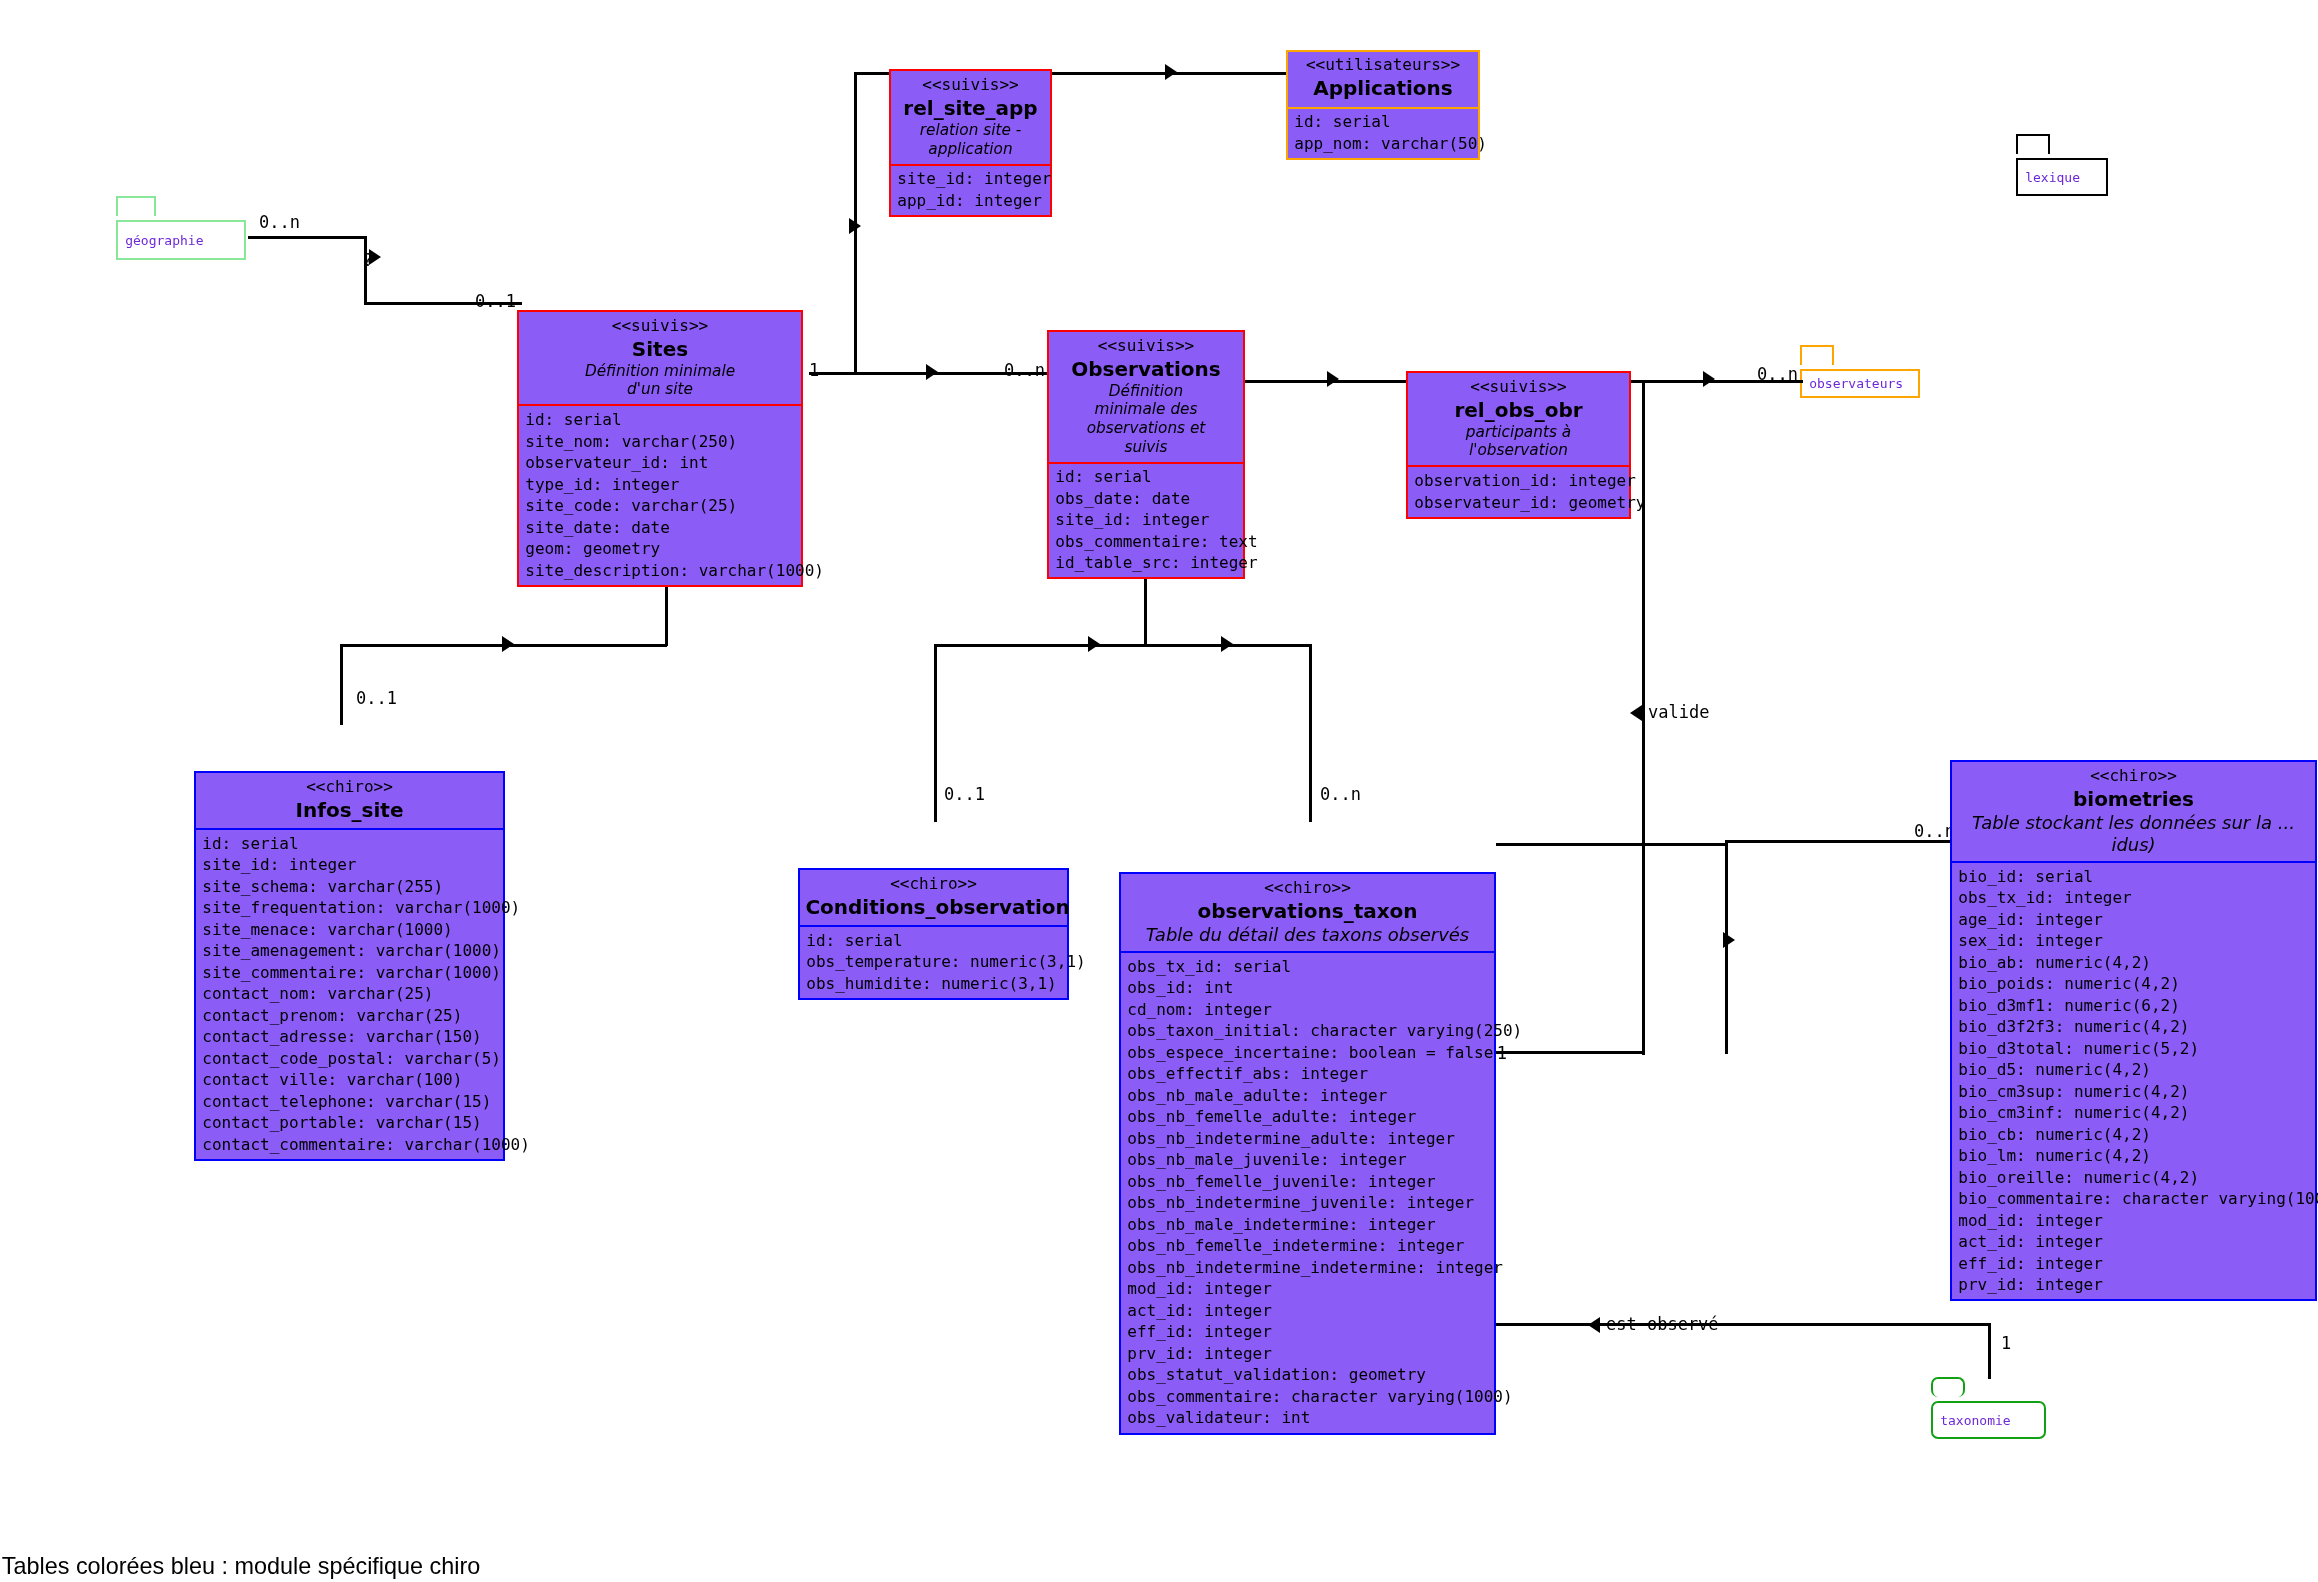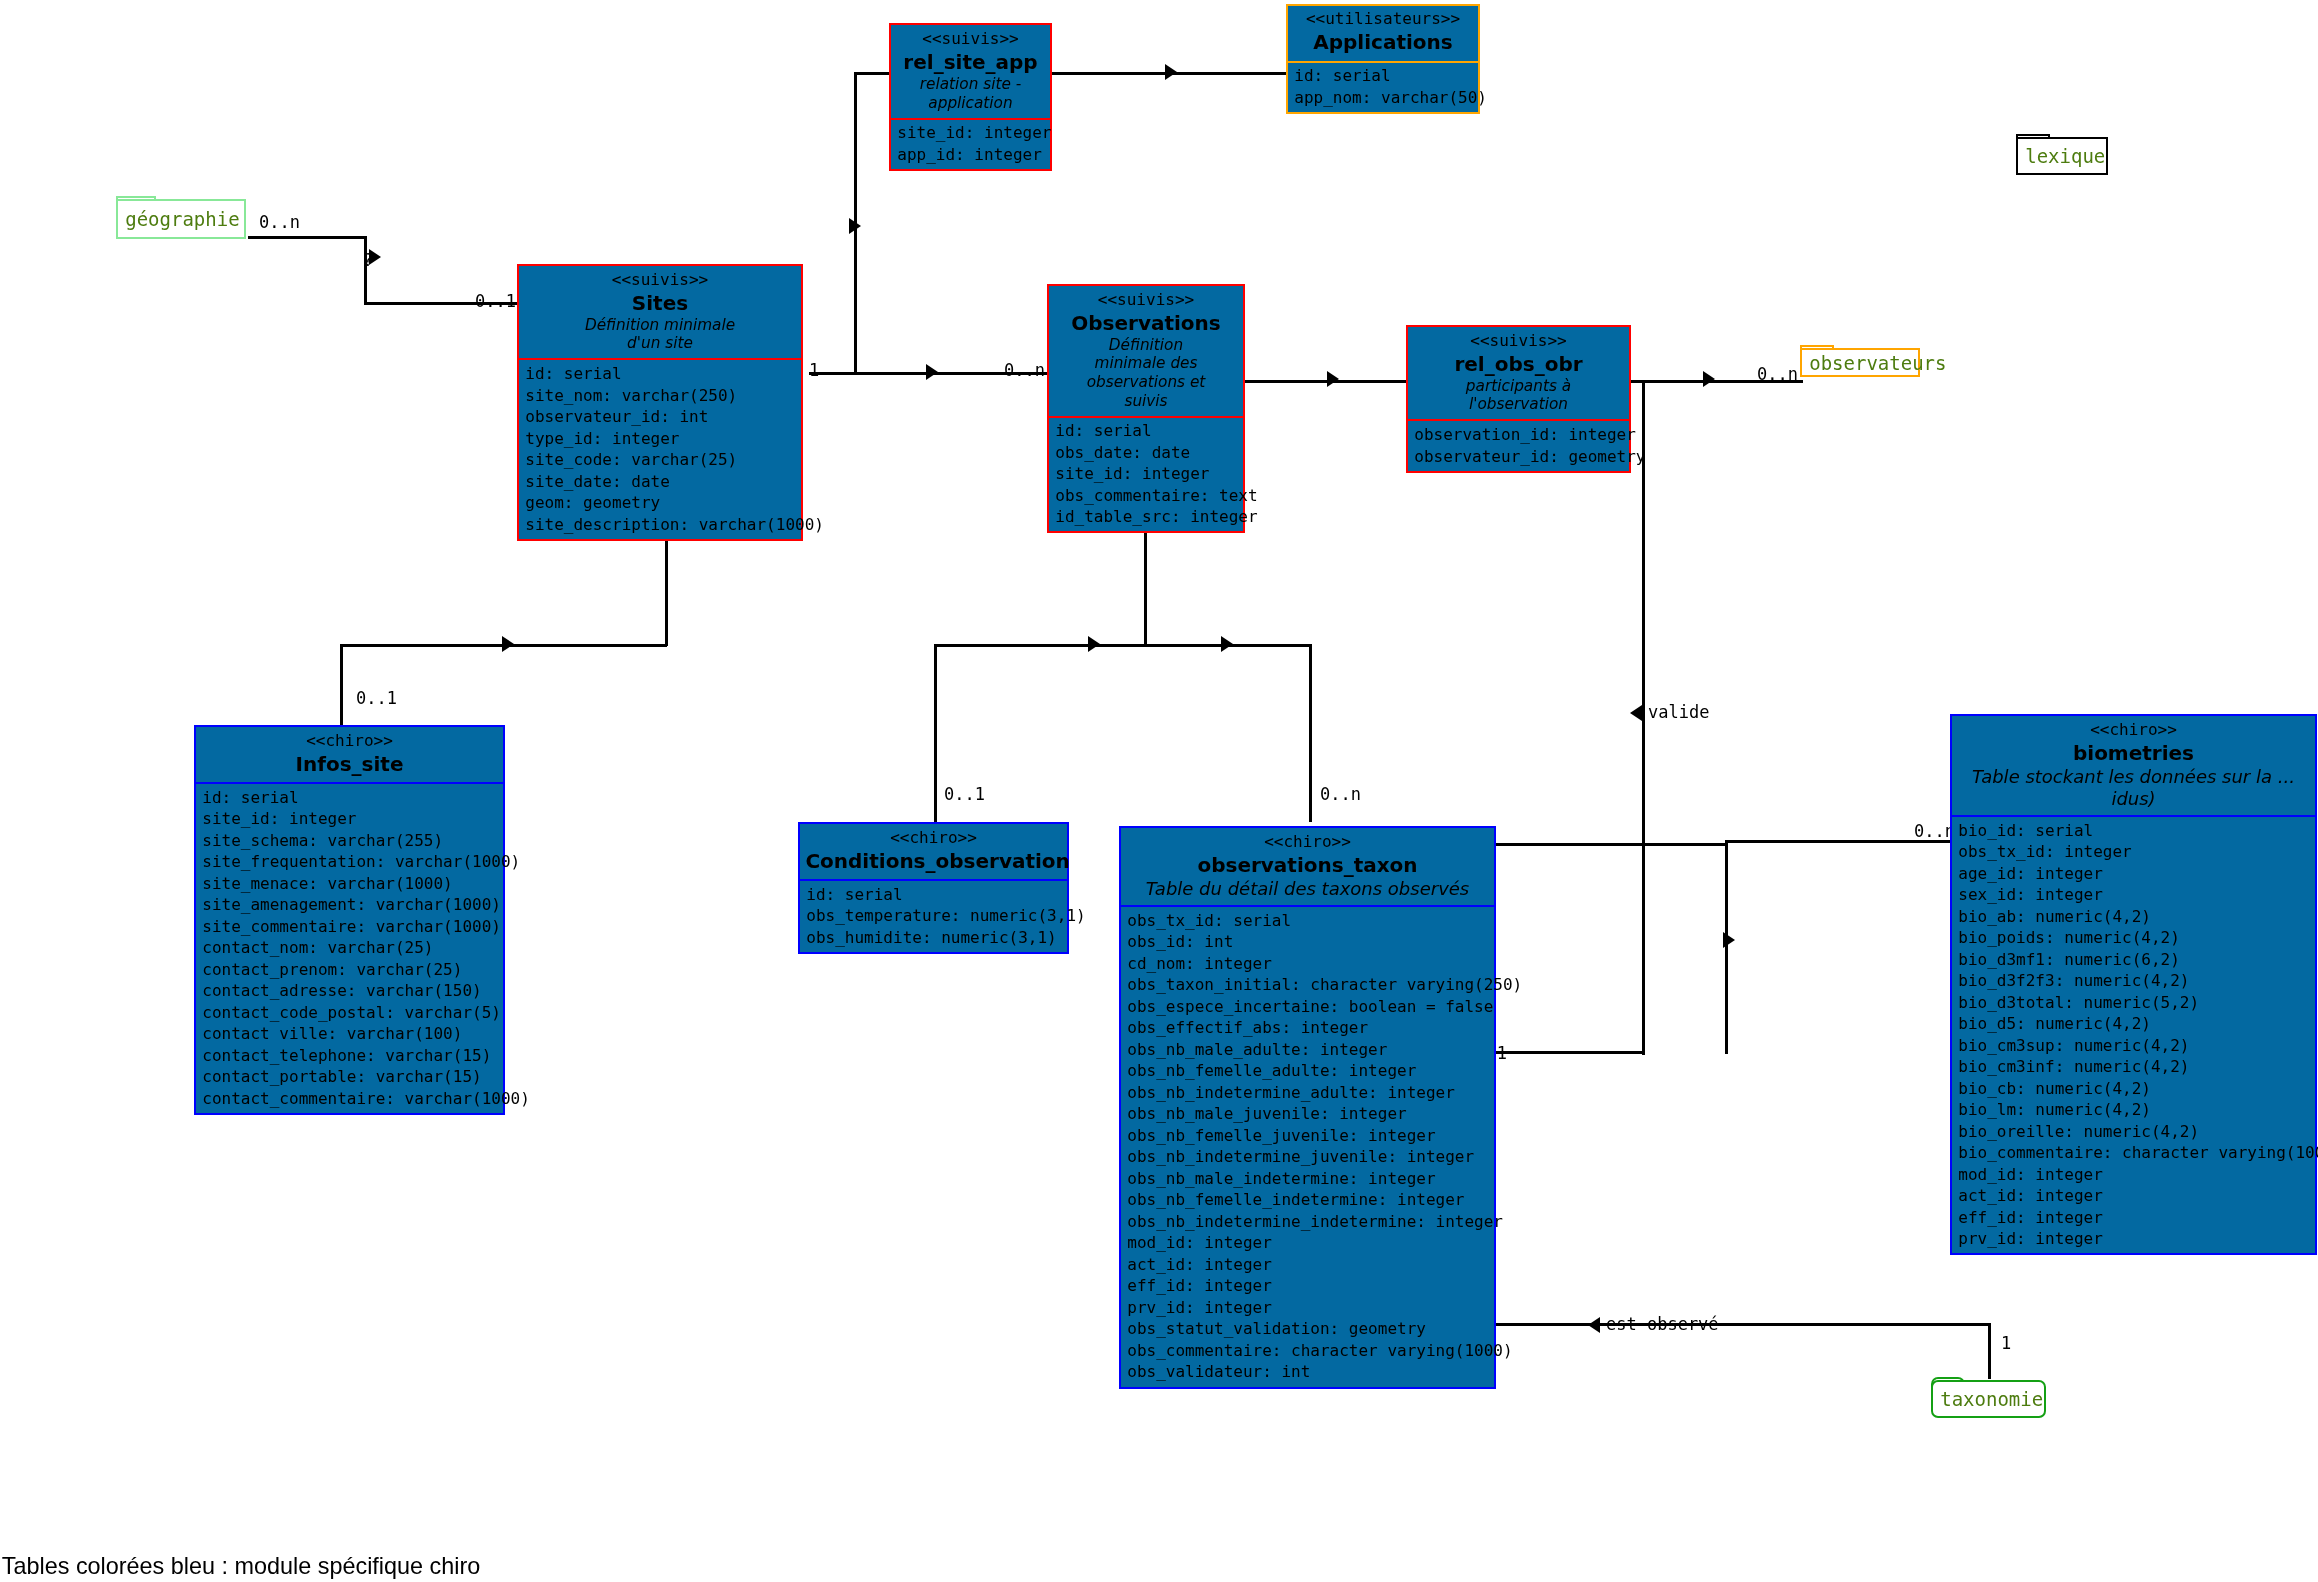--- a/index.html
+++ b/index.html
@@ -1,38 +1,38 @@
 <!DOCTYPE html>
 <html style="font-size:14.4px"><head>
 <meta charset="utf-8">
 <style>
   html,body{margin:0;padding:0;background:#ffffff;}
   body{font-family:"DejaVu Sans",sans-serif;}
   #canvas{position:relative;width:2319px;height:1582px;background:#fff;overflow:hidden;}
 
   
-  .cls{position:absolute;background:#0369a1;box-sizing:border-box;border:2.7px solid #000;}
+  .cls{position:absolute;background:#8b5cf6;box-sizing:border-box;border:2.7px solid #000;margin-top:46px;}
   .cls.red{border-color:#ff0000;}
   .cls.blue{border-color:#0000ff;}
   .cls.orange{border-color:#ffa500;}
   .cls .head{padding:3.6px 5.4px 5.4px 5.4px;text-align:center;box-sizing:border-box;}
   .cls.red .head{border-bottom:2.7px solid #ff0000;}
   .cls.blue .head{border-bottom:2.7px solid #0000ff;}
   .cls.orange .head{border-bottom:2.7px solid #ffa500;}
   .stereo{font-family:"DejaVu Sans Mono","Liberation Mono",monospace;font-size:16px;color:#000;line-height:1.25;}
   .cname{font-family:"DejaVu Sans","Liberation Sans",sans-serif;font-weight:bold;font-size:20px;color:#000;line-height:1.3;white-space:nowrap;}
   .cdesc{font-family:"DejaVu Sans","Liberation Sans",sans-serif;font-style:italic;font-size:15.3px;color:#000;line-height:1.22;}
   .attrs{padding:2.7px 5.4px 3.6px 6.3px;}
   .attr{font-family:"DejaVu Sans Mono","Liberation Mono",monospace;font-size:16px;color:#000;line-height:1.345;white-space:nowrap;}
 
   
   .pkg{position:absolute;}
   .pkg .tab{position:absolute;left:0;top:0;height:20px;border:2.7px solid #000;border-bottom:none;box-sizing:border-box;background:#fff;}
-  .pkg .body{position:absolute;left:0;top:3px;border:2.7px solid #000;box-sizing:border-box;background:#fff;
-             font-family:"DejaVu Sans Mono","Liberation Mono",monospace;font-size:19px;color:#4d7c0f;
+  .pkg .body{position:absolute;left:0;top:24px;border:2.7px solid #000;box-sizing:border-box;background:#fff;
+             font-family:"DejaVu Sans Mono","Liberation Mono",monospace;font-size:13px;color:#6d28d9;
              display:flex;align-items:center;padding:0 7.2px;white-space:nowrap;}
   .pkg.green .tab,.pkg.green .body{border-color:#88e898;}
   .pkg.dgreen .tab,.pkg.dgreen .body{border-color:#14a014;border-radius:7px;}
   .pkg.orange .tab,.pkg.orange .body{border-color:#ffa500;}
   .pkg.black .tab,.pkg.black .body{border-color:#000000;}
 
   
   .ln{position:absolute;background:#000;}
   .lnh{height:2.7px;}
   .lnv{width:2.7px;}

